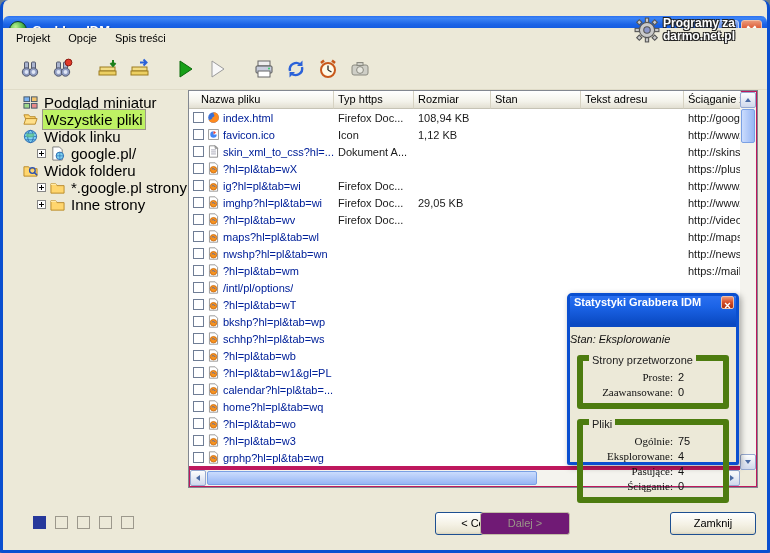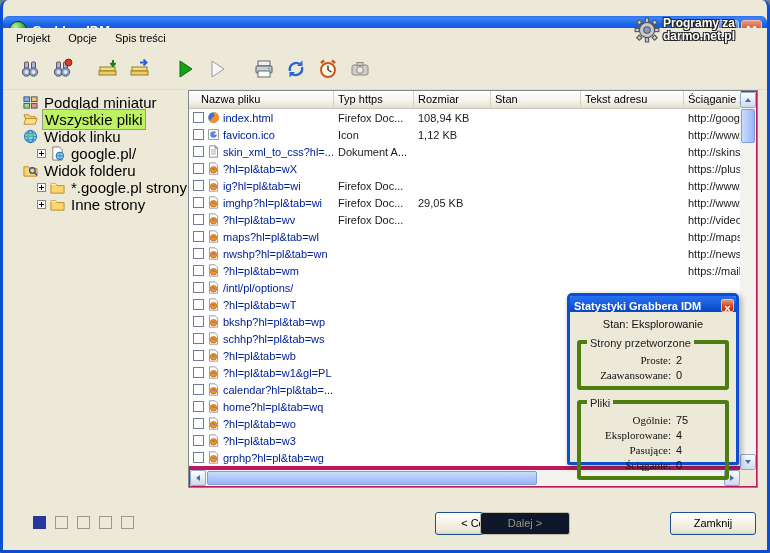--- a/index.html
+++ b/index.html
@@ -73,37 +73,37 @@
   .tri.u { border-left:3px solid transparent; border-right:3px solid transparent; border-bottom:4px solid #4b6ba5; }
   .tri.d { border-left:3px solid transparent; border-right:3px solid transparent; border-top:4px solid #4b6ba5; }
   .tri.l { border-top:3px solid transparent; border-bottom:3px solid transparent; border-right:4px solid #4b6ba5; }
   .tri.r { border-top:3px solid transparent; border-bottom:3px solid transparent; border-left:4px solid #4b6ba5; }
   .vthumb { position:absolute; left:1px; right:1px; top:17px; height:34px; background:linear-gradient(90deg,#cbdcfd,#96b6f4); border:1px solid #7aa0e4; border-radius:2px; }
   .hthumb { position:absolute; top:1px; bottom:1px; left:17px; width:330px; background:linear-gradient(180deg,#cbdcfd,#96b6f4); border:1px solid #7aa0e4; border-radius:2px; }
   .corner { position:absolute; right:1px; bottom:1px; width:16px; height:16px; background:#ece9d8; }
 
   
   .stats { position:absolute; left:564px; top:293px; width:172px; height:172px; background:#ece9d8; border:3px solid #0a4fd0; border-radius:5px 5px 2px 2px; box-shadow:2px 2px 6px rgba(0,0,0,.35); z-index:10; }
-  .stats-title { height:16px; background:linear-gradient(180deg,#2a6ff0 0%,#1b63e6 35%,#0a49c2 90%); display:flex; align-items:flex-end; border-radius:2px 2px 0 0; }
+  .stats-title { height:31px; background:linear-gradient(180deg,#2a6ff0 0%,#1b63e6 35%,#0a49c2 90%); display:flex; align-items:flex-start; border-radius:2px 2px 0 0; }
   .stats-title .st-text { color:#fff; font-size:11px; font-weight:bold; padding-left:4px; flex:1; white-space:nowrap; overflow:hidden; }
   .st-close { width:13px; height:13px; margin-right:2px; border-radius:2px; background:linear-gradient(180deg,#eb9877,#d9512c 45%,#a82e10); border:1px solid #f0c0a8; flex:0 0 auto; }
-  .stats-state { font-size:11px; text-align:center; margin-top:6px; color:#111; }
-  .grp { position:relative; margin:10px 7px 0 7px; border:4px solid #4d7c0f; border-radius:3px; padding:8px 4px 4px 4px; }
+  .stats-state { font-size:11px; text-align:left; margin-top:6px; color:#111;font-style:italic; }
+  .grp { position:relative; margin:10px 7px 0 7px; border:6px solid #4d7c0f; border-radius:3px; padding:8px 4px 4px 4px; }
   .grp-label { position:absolute; top:-7px; left:6px; background:#ece9d8; padding:0 3px; font-size:11px; color:#222; }
   .srow { display:flex; height:15px; align-items:center; font-size:11px; color:#111; }
   .slabel { width:86px; text-align:right; flex:0 0 auto;font-family:Liberation Serif, serif; }
   .sval { padding-left:5px; }
 
   
   .steps { position:absolute; left:30px; top:516px; display:flex; gap:9px; }
   .sq { width:13px; height:13px; border:1px solid #9c988c; background:#ece9d8; }
   .sq.filled { background:#26389b; border-color:#26389b; }
   .xbtn { position:absolute; top:512px; height:23px; width:90px; font-size:11px; color:#000; text-align:center; line-height:21px;
     background:linear-gradient(180deg,#ffffff 0%,#f4f1e4 55%,#e9e5d2 90%,#d8d2bc 100%); border:1px solid #1d4f91; border-radius:3px; cursor:default; }
-  .xbtn.disabled { color:#9a9689; border-color:#c2bda6; background:#0f172a; }
+  .xbtn.disabled { color:#9a9689; border-color:#c2bda6; background:#701a75; }
   .btn-back { left:384px;margin-left:48px; }
   .btn-next { left:477px; }
   .btn-close { left:667px; width:86px; }
 </style>
 </head>
 <body>
 
 <svg width="0" height="0" style="position:absolute">
 <defs>
   <symbol id="i-folder" viewBox="0 0 16 16">

